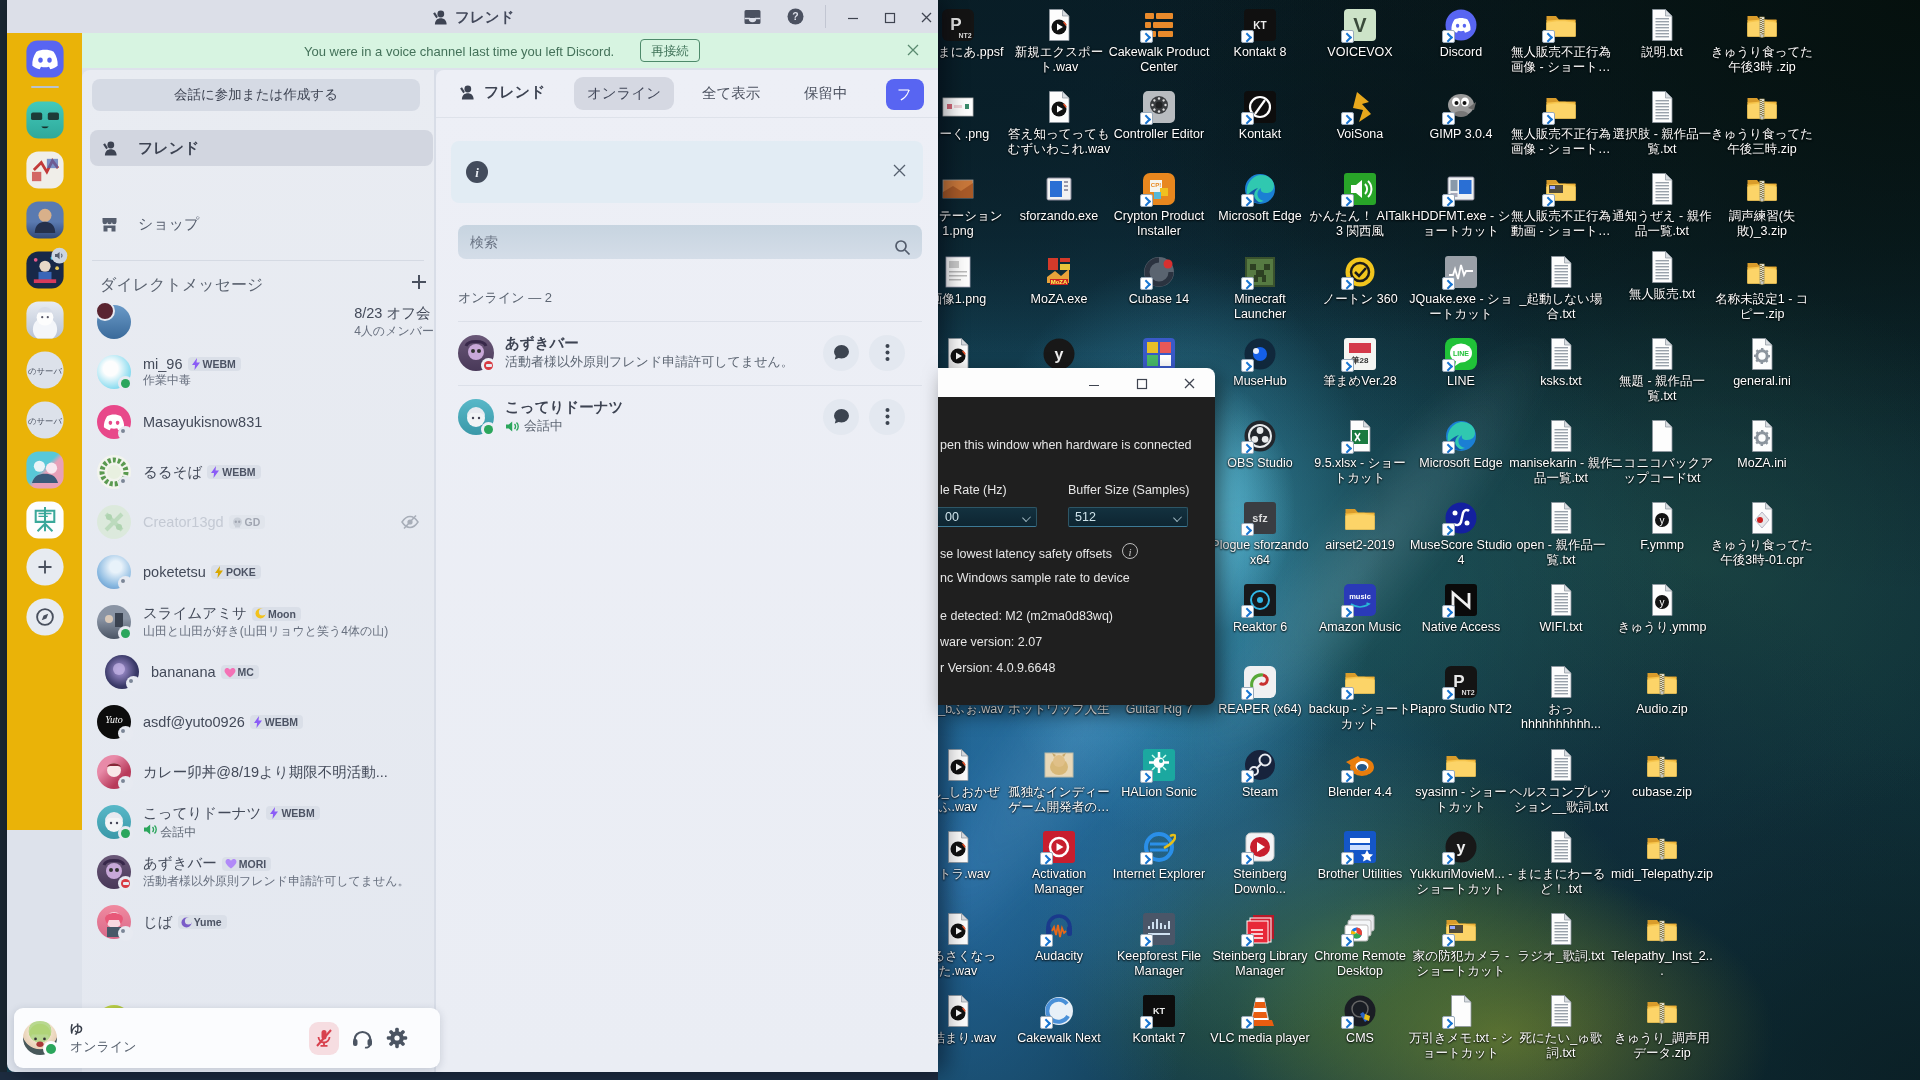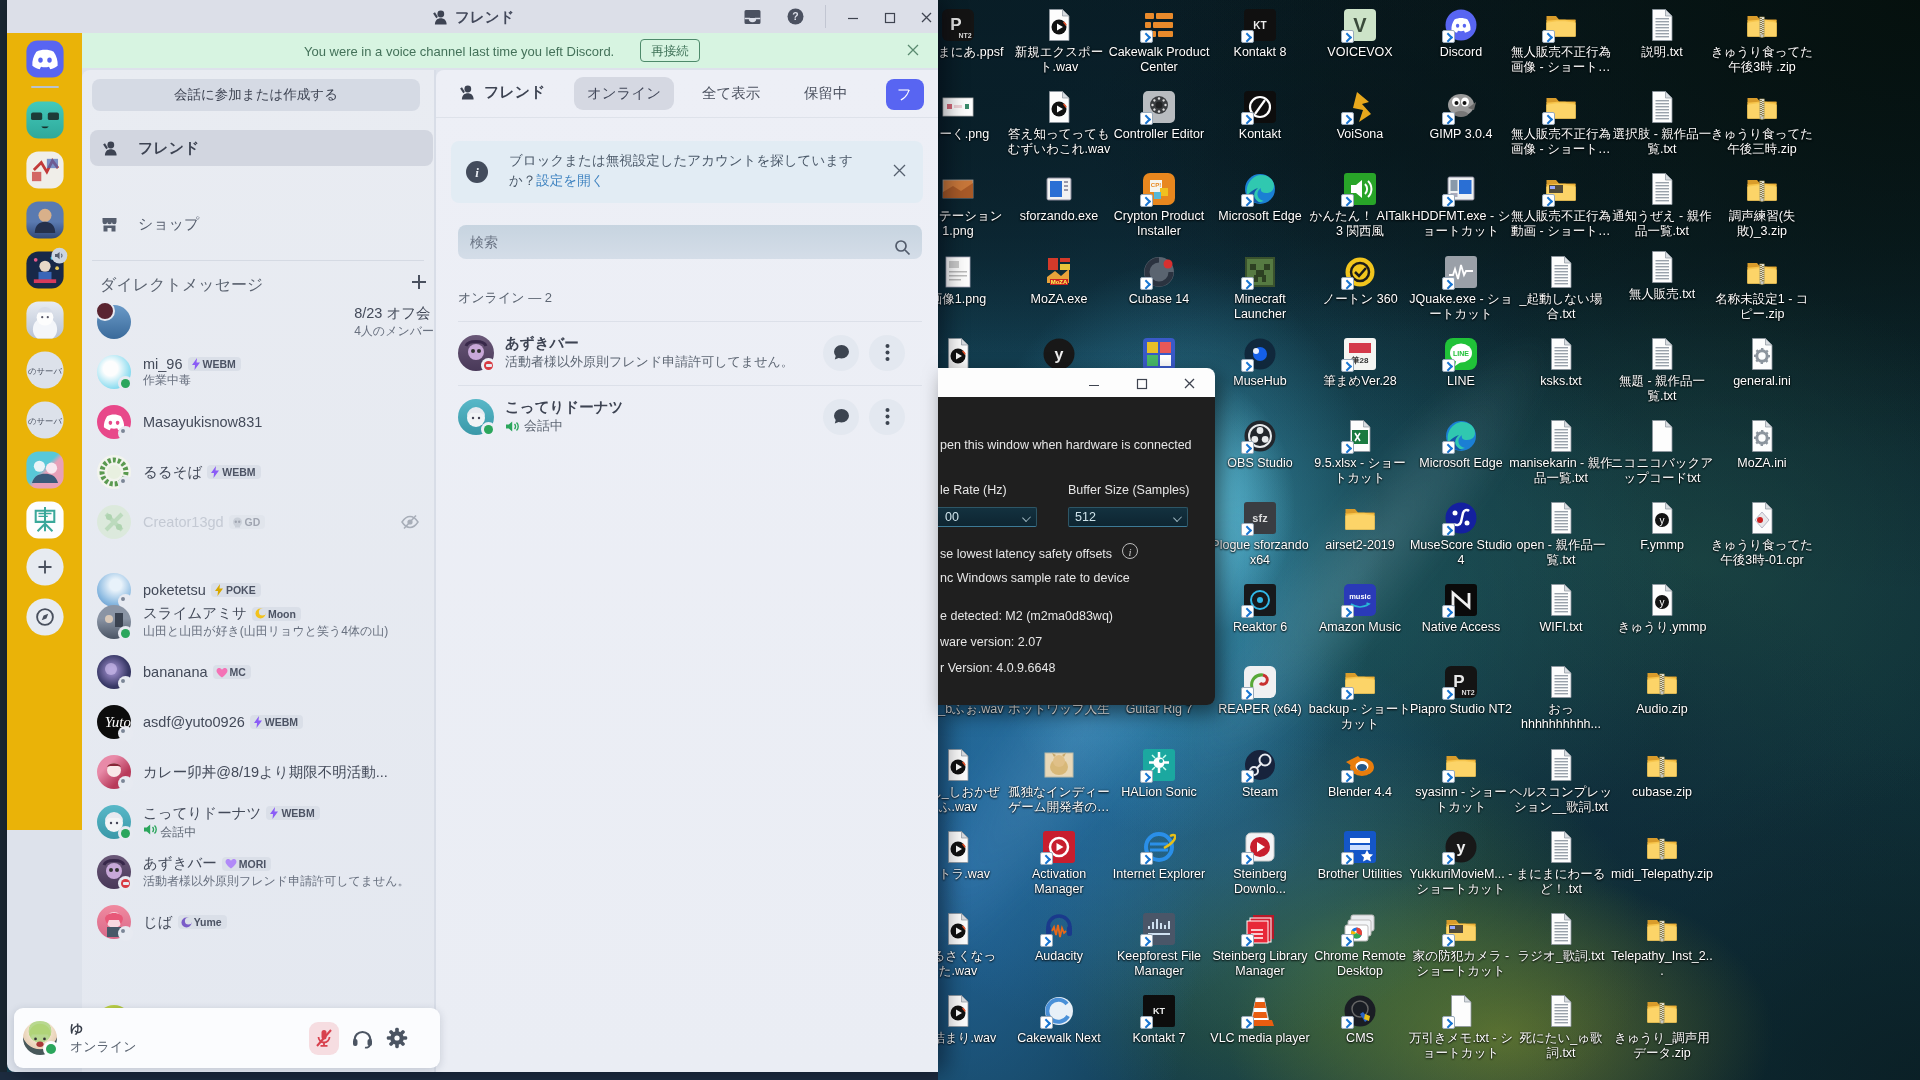--- a/index.html
+++ b/index.html
@@ -1711,21 +1711,21 @@
                 <circle cx="3.8" cy="4.8" r="1.2" fill="#4c5364"></circle>
                 <circle cx="7.2" cy="4.8" r="1.2" fill="#4c5364"></circle>
               </svg>GD</span></div>
         </div>
         <div class="abs" style="right:14px;top:15px"><svg width="20" height="16" viewBox="0 0 20 16">
             <path d="M2 8 c2.5 -3.8 5 -5.5 8 -5.5 c3 0 5.5 1.7 8 5.5 c-2.5 3.8 -5 5.5 -8 5.5 c-3 0 -5.5 -1.7 -8 -5.5 z" fill="none" stroke="#5d6675" stroke-width="1.5"></path>
             <circle cx="10" cy="8" r="2.6" fill="#5d6675"></circle>
             <path d="M4 14.5 L16 1.5" stroke="#5d6675" stroke-width="1.5"></path>
           </svg></div>
       </div>
-      <div class="dmrow" style="top:497px;align-items:center;">
+      <div class="dmrow" style="top:479px;align-items:center;">
         <div class="dmava" style="background:radial-gradient(circle at 55% 35%,#e8f2fa 20%,#88b8e0 65%,#5888c0)">
           <span class="stat st-off">
             <i></i>
           </span>
         </div>
         <div class="dmtxt">
           <div class="dmname" style="color:#434a59">poketetsu<span class="pill"><svg width="10" height="12" viewBox="0 0 10 12">
                 <path d="M6 0 L1 7 h3 L3.5 12 L9 4.5 H5.5 z" fill="#d8a800"></path>
               </svg>POKE</span></div>
         </div>
@@ -1738,35 +1738,35 @@
             <i></i>
           </span></div>
         <div class="dmtxt">
           <div class="dmname" style="color:#434a59">スライムアミサ<span class="pill"><svg width="11" height="11" viewBox="0 0 11 11">
                 <circle cx="5.5" cy="5.5" r="5" fill="#f2c21d"></circle>
                 <circle cx="7.5" cy="4" r="3.6" fill="#dadfe8"></circle>
               </svg>Moon</span></div>
           <div class="dmsub">山田と山田が好き(山田リョウと笑う4体の山)</div>
         </div>
       </div>
-      <div class="dmrow" style="top:579px;">
+      <div class="dmrow" style="top:579px;margin-left:8px;">
         <div class="dmava" style="background:radial-gradient(circle at 45% 45%,#9a8ac8 10%,#3a3a68 60%,#202048)"><svg width="34" height="34">
             <circle cx="14" cy="14" r="6" fill="#c8b8e8" opacity=".7"></circle>
           </svg><span class="stat st-off">
             <i></i>
           </span></div>
         <div class="dmtxt">
           <div class="dmname" style="color:#434a59">bananana<span class="pill"><svg width="12" height="11" viewBox="0 0 12 11">
                 <path d="M6 10.5 C1 7 0 4.5 0.8 2.6 C1.6 .8 4.4 .4 6 2.8 C7.6 .4 10.4 .8 11.2 2.6 C12 4.5 11 7 6 10.5 z" fill="#f472b6"></path>
               </svg>MC</span></div>
         </div>
       </div>
       <div class="dmrow" style="top:629px;">
         <div class="dmava" style="background:#0c0c0c">
-          <div style="position:absolute;left:0;top:9px;width:34px;text-align:right;font-family:Liberation Serif;font-style:italic;font-size:15px;color:#fff">Yuto</div>
+          <div style="position:absolute;left:0;top:9px;width:34px;text-align:center;font-family:Liberation Serif;font-style:italic;font-size:10px;color:#fff">Yuto</div>
           <span class="stat st-off">
             <i></i>
           </span>
         </div>
         <div class="dmtxt">
           <div class="dmname" style="color:#434a59">asdf@yuto0926<span class="pill"><svg width="10" height="12" viewBox="0 0 10 12">
                 <path d="M6 0 L1 7 h3 L3.5 12 L9 4.5 H5.5 z" fill="#8b5cf6"></path>
               </svg>WEBM</span></div>
         </div>
       </div>
@@ -1855,21 +1855,20 @@
       <div class="abs" style="left:138px;top:7px;width:100px;height:33px;background:#d5d8e2;border-radius:9px;text-align:center;line-height:33px;font-size:14.5px;color:#42485a">オンライン</div>
       <div class="abs" style="left:266px;top:14px;font-size:14.5px;color:#4c5260">全て表示</div>
       <div class="abs" style="left:368px;top:14px;font-size:14.5px;color:#4c5260">保留中</div>
       <div class="abs" style="left:450px;top:9px;width:38px;height:31px;background:#5865f2;border-radius:8px;color:#fff;font-size:14.5px;line-height:31px;padding-left:11px;overflow:hidden">フレ</div>
       <div class="abs" style="left:0px;top:47px;width:502px;height:1px;background:#dee2ea"></div>
       <div class="infob">
         <div class="abs" style="left:14px;top:19px"><svg width="24" height="24" viewBox="0 0 24 24">
             <circle cx="12" cy="12" r="11" fill="#434c5c"></circle>
             <text x="12" y="17" font-size="13" font-style="italic" font-weight="bold" fill="#e8ecf2" text-anchor="middle" font-family="Liberation Serif">i</text>
           </svg></div>
-<div class="abs" style="left:58px;top:10px;line-height:20px">ブロックまたは無視設定したアカウントを探しています<br>か？<span style="color:#3f83c0">設定を開く</span></div>
 <div class="abs" style="right:16px;top:22px"><svg width="15" height="15" viewBox="0 0 15 15">
             <path d="M2 2 L13 13 M13 2 L2 13" stroke="#55606e" stroke-width="1.3"></path>
           </svg></div>
       </div>
       <div class="srch">検索<div class="abs" style="right:11px;top:9px"><svg width="17" height="17" viewBox="0 0 17 17">
             <circle cx="7" cy="7" r="5" fill="none" stroke="#525b6b" stroke-width="1.7"></circle>
             <path d="M11 11 l4.5 4.5" stroke="#525b6b" stroke-width="1.7"></path>
           </svg></div></div>
       <div class="abs" style="left:22px;top:219px;font-size:13px;color:#5d6673">オンライン — 2</div>
       <div class="frow" style="top:251px">

